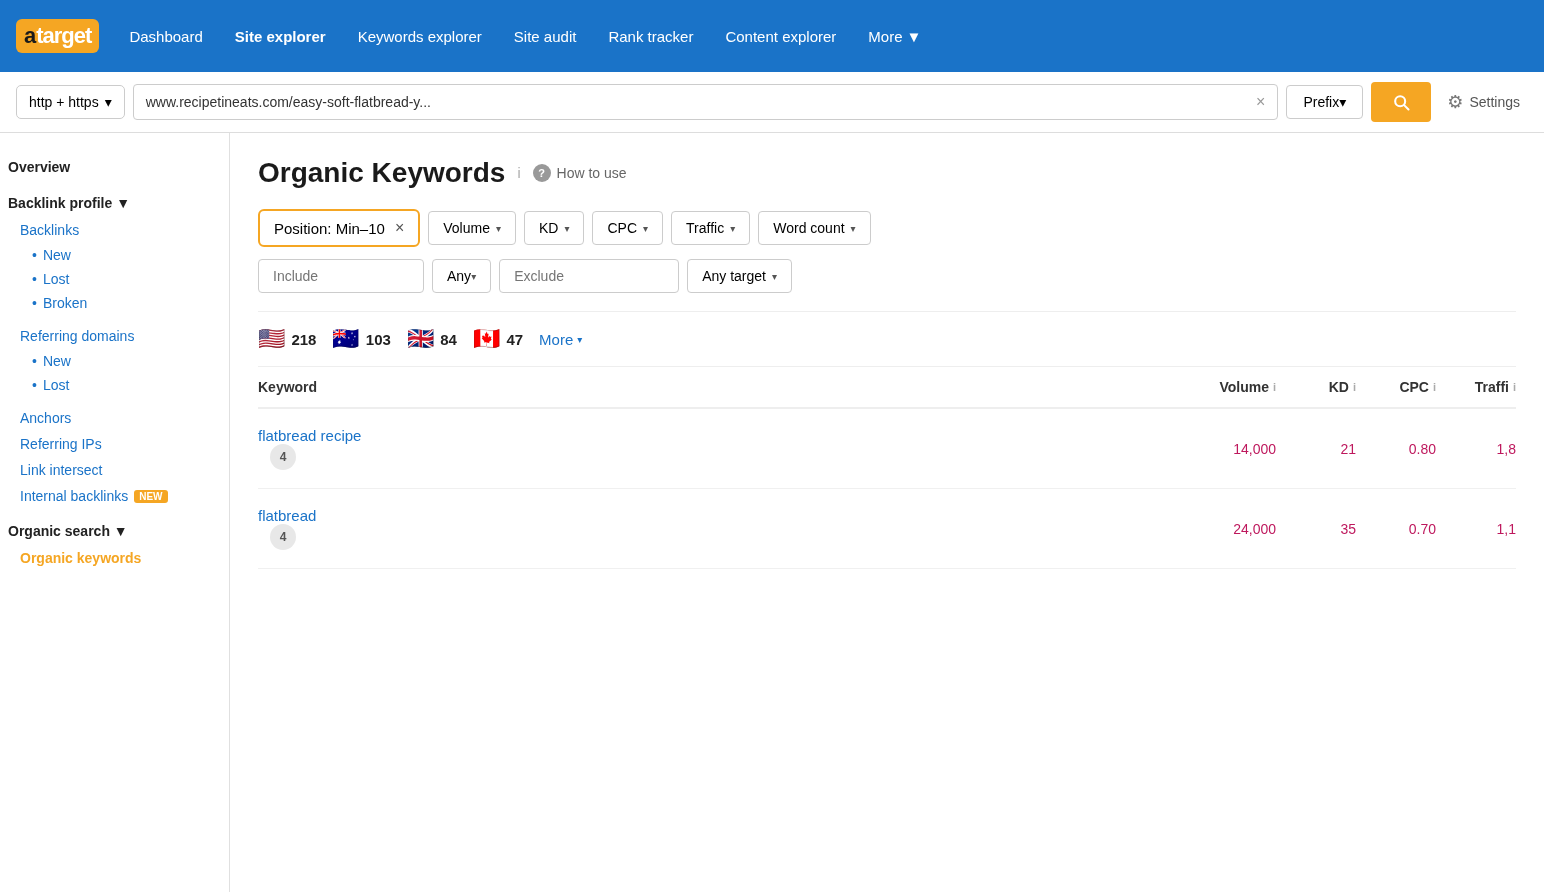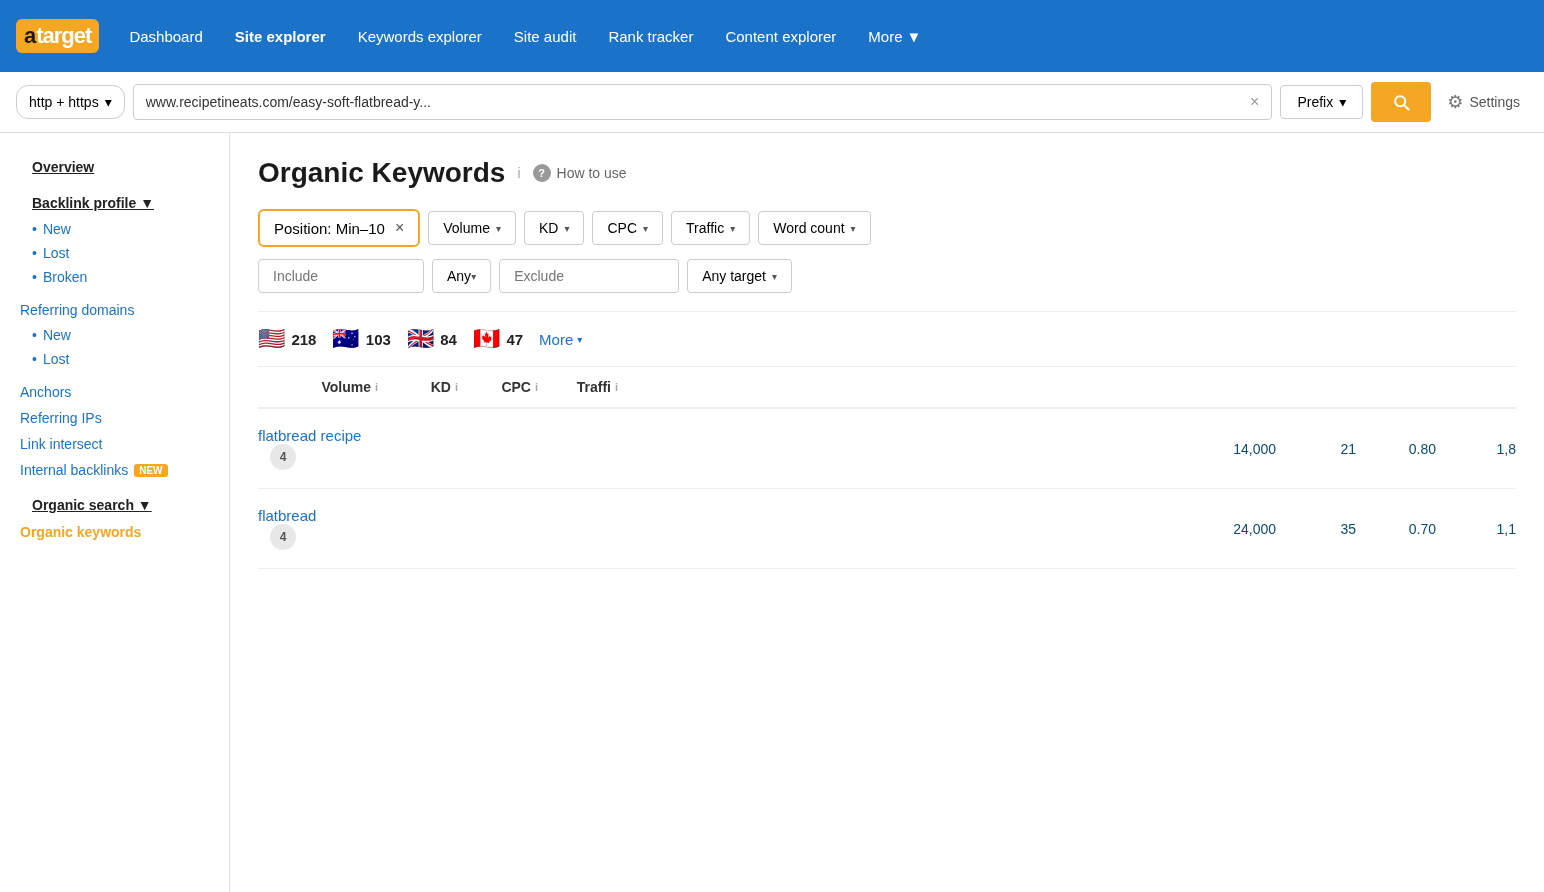--- a/index.html
+++ b/index.html
@@ -57,21 +57,21 @@
     .search-bar {
       background: white;
       padding: 10px 16px;
       display: flex;
       align-items: center;
       gap: 8px;
       border-bottom: 1px solid #ddd;
     }
     .protocol-select {
       border: 1px solid #ccc;
-      border-radius: 12px;
+      border-radius: 5px;
       padding: 8px 12px;
       font-size: 14px;
       background: white;
       cursor: pointer;
       display: flex;
       align-items: center;
       gap: 6px;
       white-space: nowrap;
     }
     .url-input {
@@ -89,21 +89,20 @@
     .url-input .clear-btn { color: #999; cursor: pointer; font-size: 16px; }
     .mode-select {
       border: 1px solid #ccc;
       border-radius: 4px;
       padding: 8px 16px;
       font-size: 14px;
       background: white;
       cursor: pointer;
       display: flex;
       align-items: center;
-      gap: 6px;
     }
     .search-btn {
       background: #f5a623;
       border: none;
       border-radius: 4px;
       padding: 10px 20px;
       cursor: pointer;
       display: flex;
       align-items: center;
       justify-content: center;
@@ -132,23 +131,22 @@
       width: 230px;
       background: white;
       border-right: 1px solid #e0e0e0;
       padding: 20px 0;
       overflow-y: auto;
       flex-shrink: 0;
     }
     .sidebar-section-title {
       font-weight: 700;
       color: #222;
-      padding: 6px 32px;
-      font-size: 14px;
-      text-decoration: underline;
+      padding: 6px 8px;
+      font-size: 14px;
     }
     .sidebar-section-title.collapsible { cursor: pointer; }
     .sidebar-link {
       color: #1a73c8;
       padding: 5px 20px;
       cursor: pointer;
       display: block;
       font-size: 14px;
       text-decoration: none;
     }
@@ -362,21 +360,21 @@
     .position-badge {
       background: #e8e8e8;
       border-radius: 50%;
       width: 26px; height: 26px;
       display: flex; align-items: center; justify-content: center;
       font-size: 12px;
       font-weight: 600;
       color: #555;
       margin-left: 12px;
     }
-    .cell-value { font-size: 14px; color: #0c4a6e; }
+    .cell-value { font-size: 14px; color: #be185d; }
   </style>
 </head>
 <body>
 
 <nav class="top-nav">
   <div class="logo-box">
     <span class="logo-a">a</span>
     <span class="logo-text">target</span>
   </div>
   <span class="nav-link">Dashboard</span>
@@ -414,20 +412,21 @@
     <span>Settings</span>
   </div>
 </div>
 
 <div class="main-layout">
 
   <aside class="sidebar">
     <div class="sidebar-section-title">Overview</div>
     <div class="sidebar-spacer"></div>
     <div class="sidebar-section-title collapsible">Backlink profile ▼</div>
+    <a class="sidebar-link">Backlinks</a>
     <div class="sidebar-sub-link">New</div>
     <div class="sidebar-sub-link">Lost</div>
     <div class="sidebar-sub-link">Broken</div>
     <div class="sidebar-spacer"></div>
     <a class="sidebar-link">Referring domains</a>
     <div class="sidebar-sub-link">New</div>
     <div class="sidebar-sub-link">Lost</div>
     <div class="sidebar-spacer"></div>
     <a class="sidebar-link">Anchors</a>
     <a class="sidebar-link">Referring IPs</a>
@@ -510,20 +509,21 @@
         <span>47</span>
       </div>
       <div class="more-btn">
         <span>More</span>
         <span class="arrow">▾</span>
       </div>
     </div>
 
     <div class="table-area">
       <div class="table-header-row">
+        <div class="col-keyword">Keyword</div>
         <div class="col-volume">
           <span>Volume</span>
           <span class="col-info">i</span>
         </div>
         <div class="col-kd">
           <span>KD</span>
           <span class="col-info">i</span>
         </div>
         <div class="col-cpc">
           <span>CPC</span>

